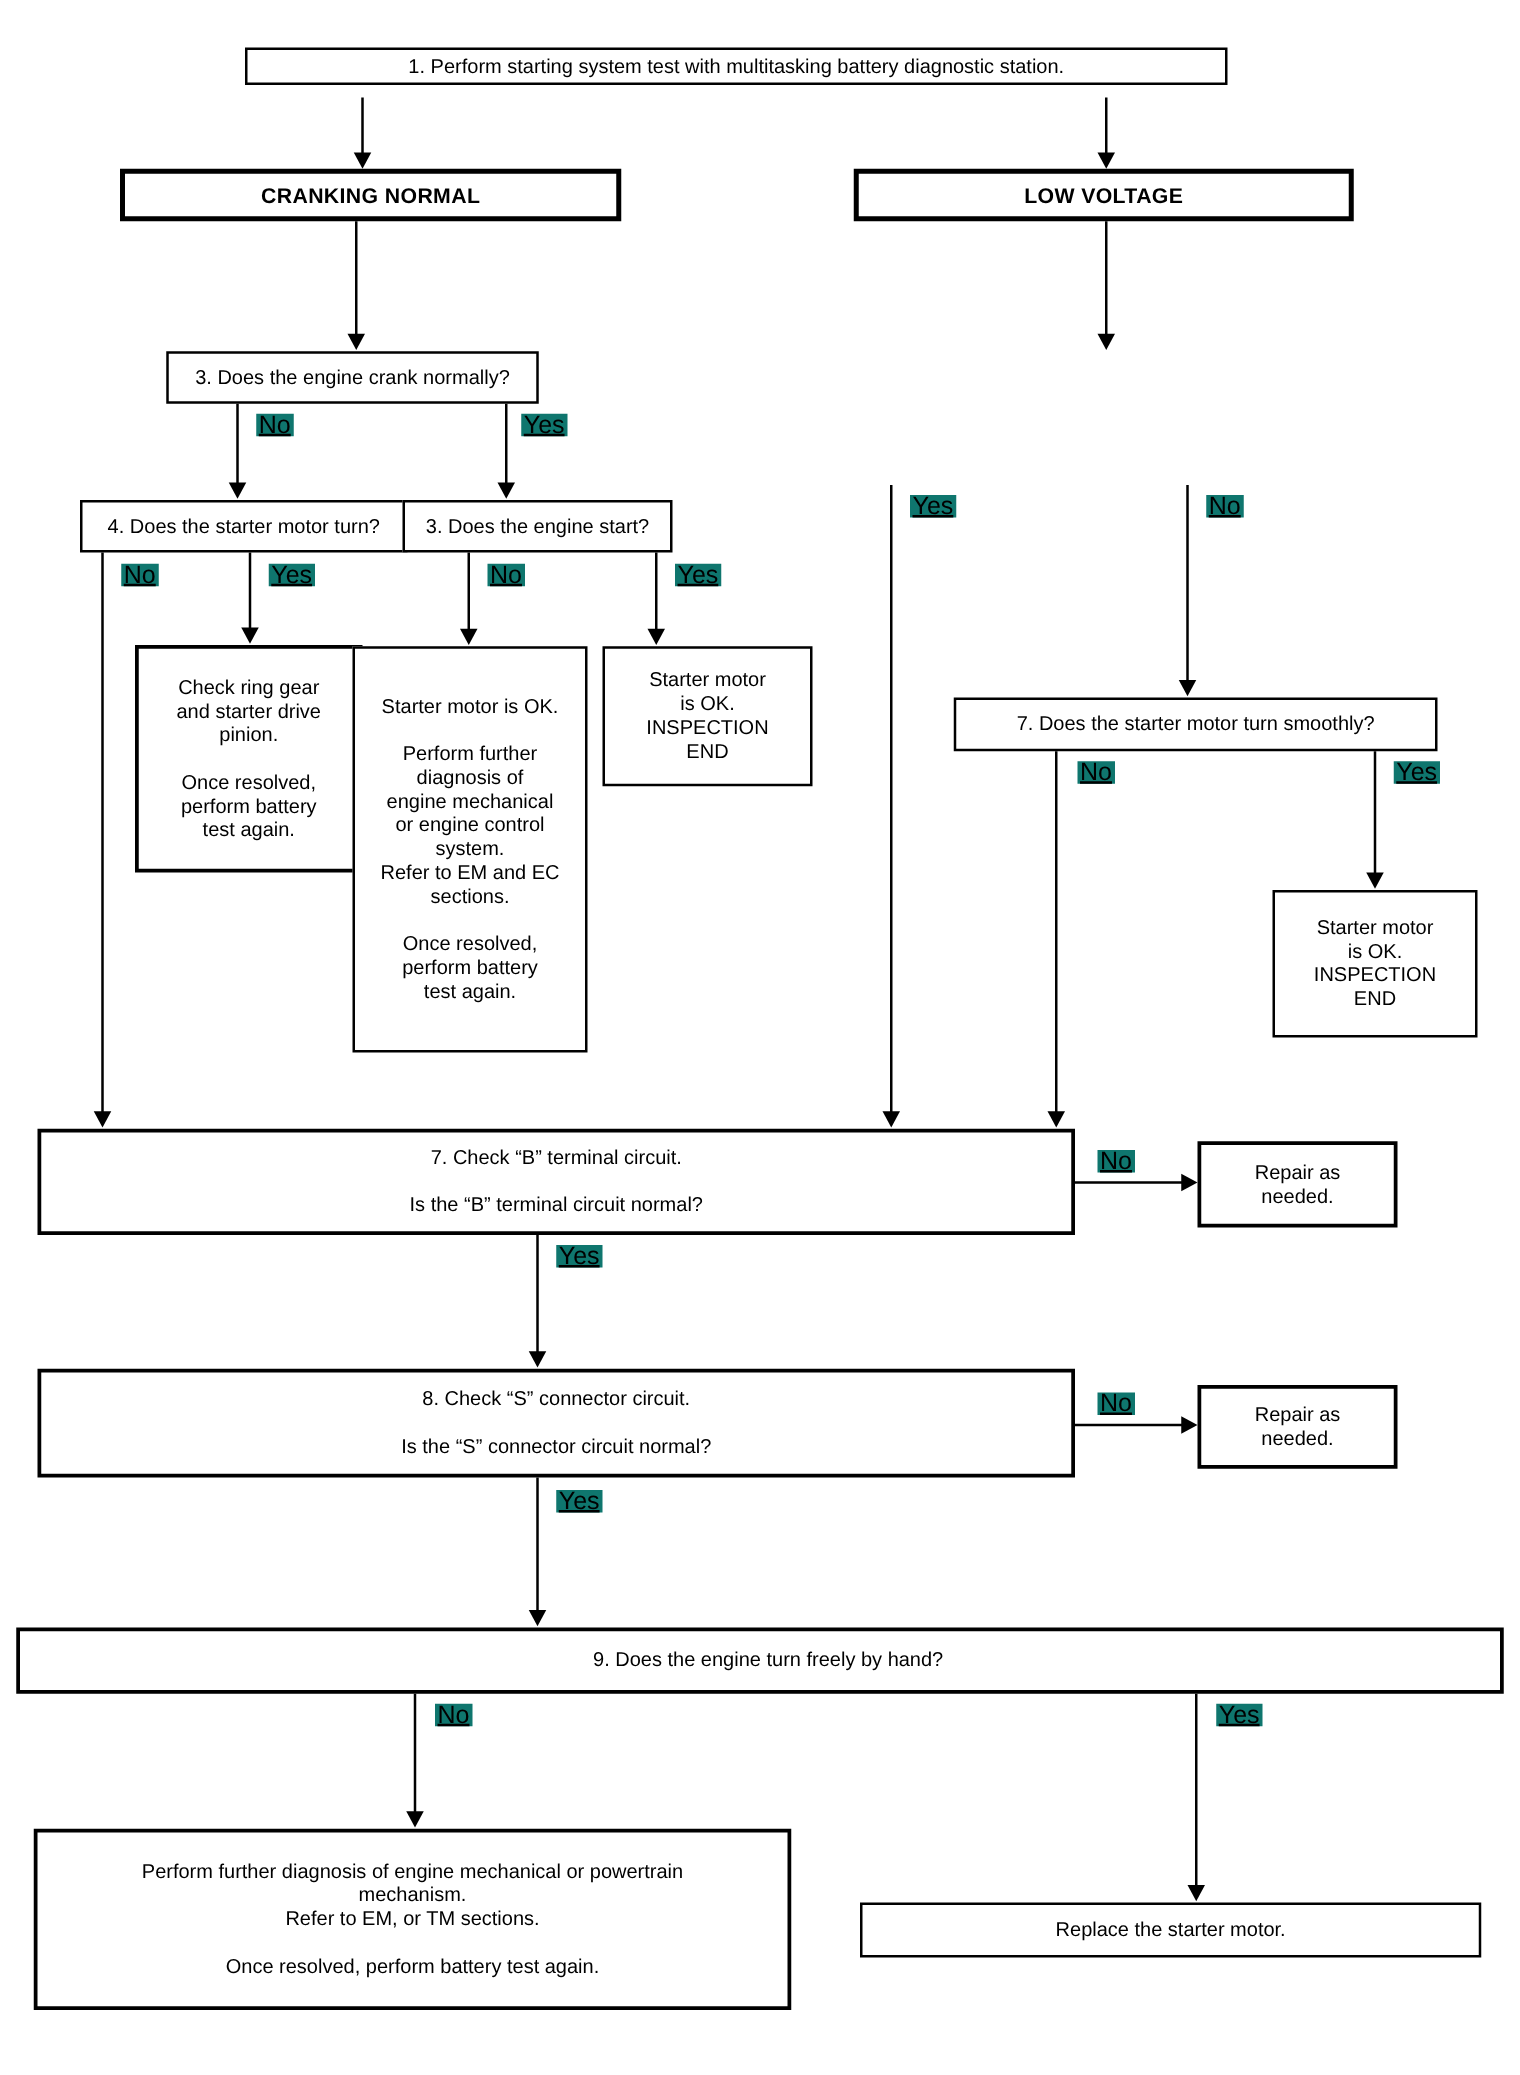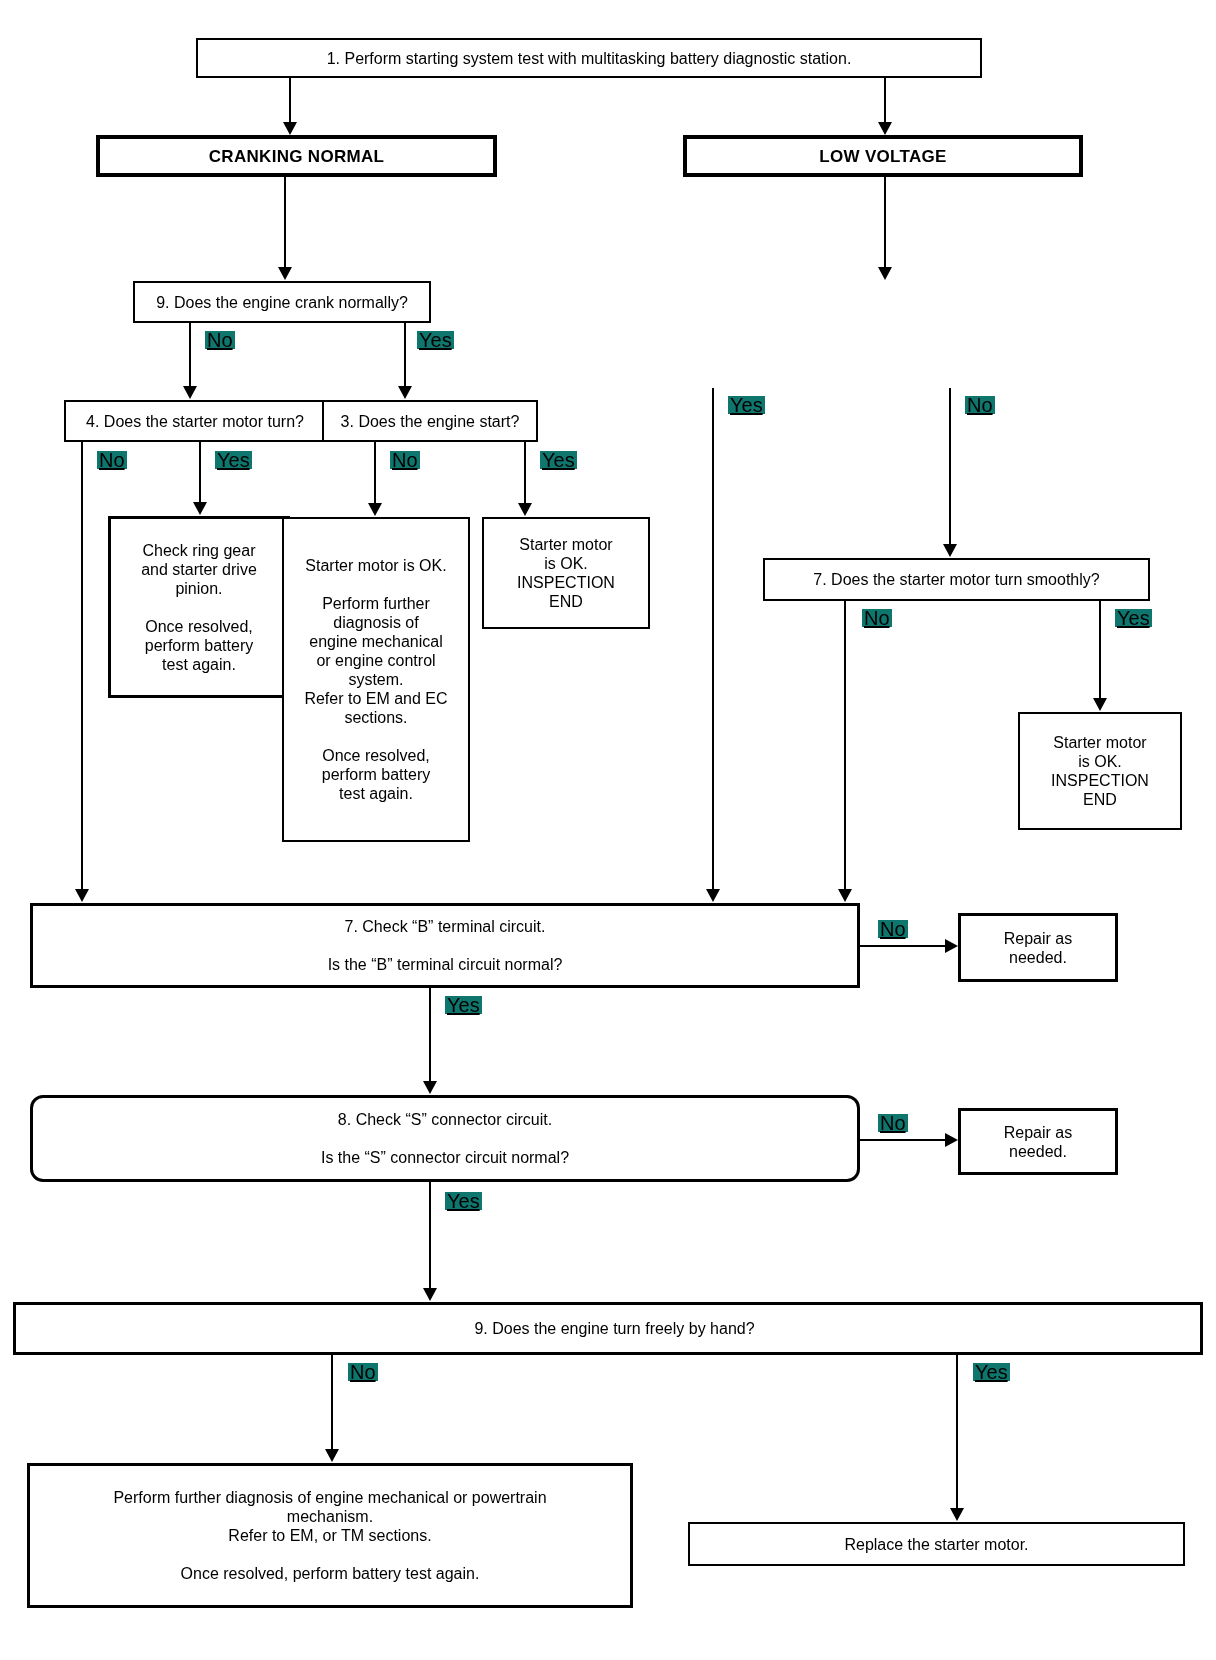--- a/index.html
+++ b/index.html
@@ -47,27 +47,27 @@
     background:#0f766e;
     padding:0 2px;
     text-decoration:underline;
   }
 </style>
 </head>
 <body>
 
 <div id="canvas">
 
-  <div class="box" style="left:196px;top:38px;width:786px;height:40px;">1. Perform starting system test with multitasking battery diagnostic station.</div>
+  <div class="box" style="left:196px;top:38px;width:786px;height:30px;">1. Perform starting system test with multitasking battery diagnostic station.</div>
 
   <div class="box header" style="left:683px;top:135px;width:400px;height:42px;">LOW VOLTAGE</div>
 
   <div class="box header" style="left:96px;top:135px;width:401px;height:42px;">CRANKING NORMAL</div>
 
-  <div class="box" style="left:133px;top:281px;width:298px;height:42px;">9. Does the engine crank normally?</div>
+  <div class="box" style="left:133px;top:281px;width:298px;height:42px;">3. Does the engine crank normally?</div>
 
   <div class="box" style="left:23px;top:400px;width:262px;height:42px;margin-left:41px;">4. Does the starter motor turn?</div>
 
   <div class="box" style="left:322px;top:400px;width:216px;height:42px;">3. Does the engine start?</div>
 
   <div class="box thick" style="left:108px;top:516px;width:182px;height:182px;">Check ring gear
 and starter drive
 pinion.
 
 Once resolved,
@@ -101,21 +101,21 @@
 INSPECTION
 END</div>
 
   <div class="box thick" style="left:30px;top:903px;width:830px;height:85px;">7. Check “B” terminal circuit.
 
 Is the “B” terminal circuit normal?</div>
 
   <div class="box thick" style="left:958px;top:913px;width:160px;height:69px;">Repair as
 needed.</div>
 
-  <div class="box thick" style="left:30px;top:1095px;width:830px;height:87px;border-radius:13px;">8. Check “S” connector circuit.
+  <div class="box thick" style="left:30px;top:1095px;width:830px;height:87px;">8. Check “S” connector circuit.
 
 Is the “S” connector circuit normal?</div>
 
   <div class="box thick" style="left:958px;top:1108px;width:160px;height:67px;">Repair as
 needed.</div>
 
   <div class="box thick" style="left:13px;top:1302px;width:1190px;height:53px;padding-left:19px;">9. Does the engine turn freely by hand?</div>
 
   <div class="box" style="left:688px;top:1522px;width:497px;height:44px;">Replace the starter motor.</div>
 

